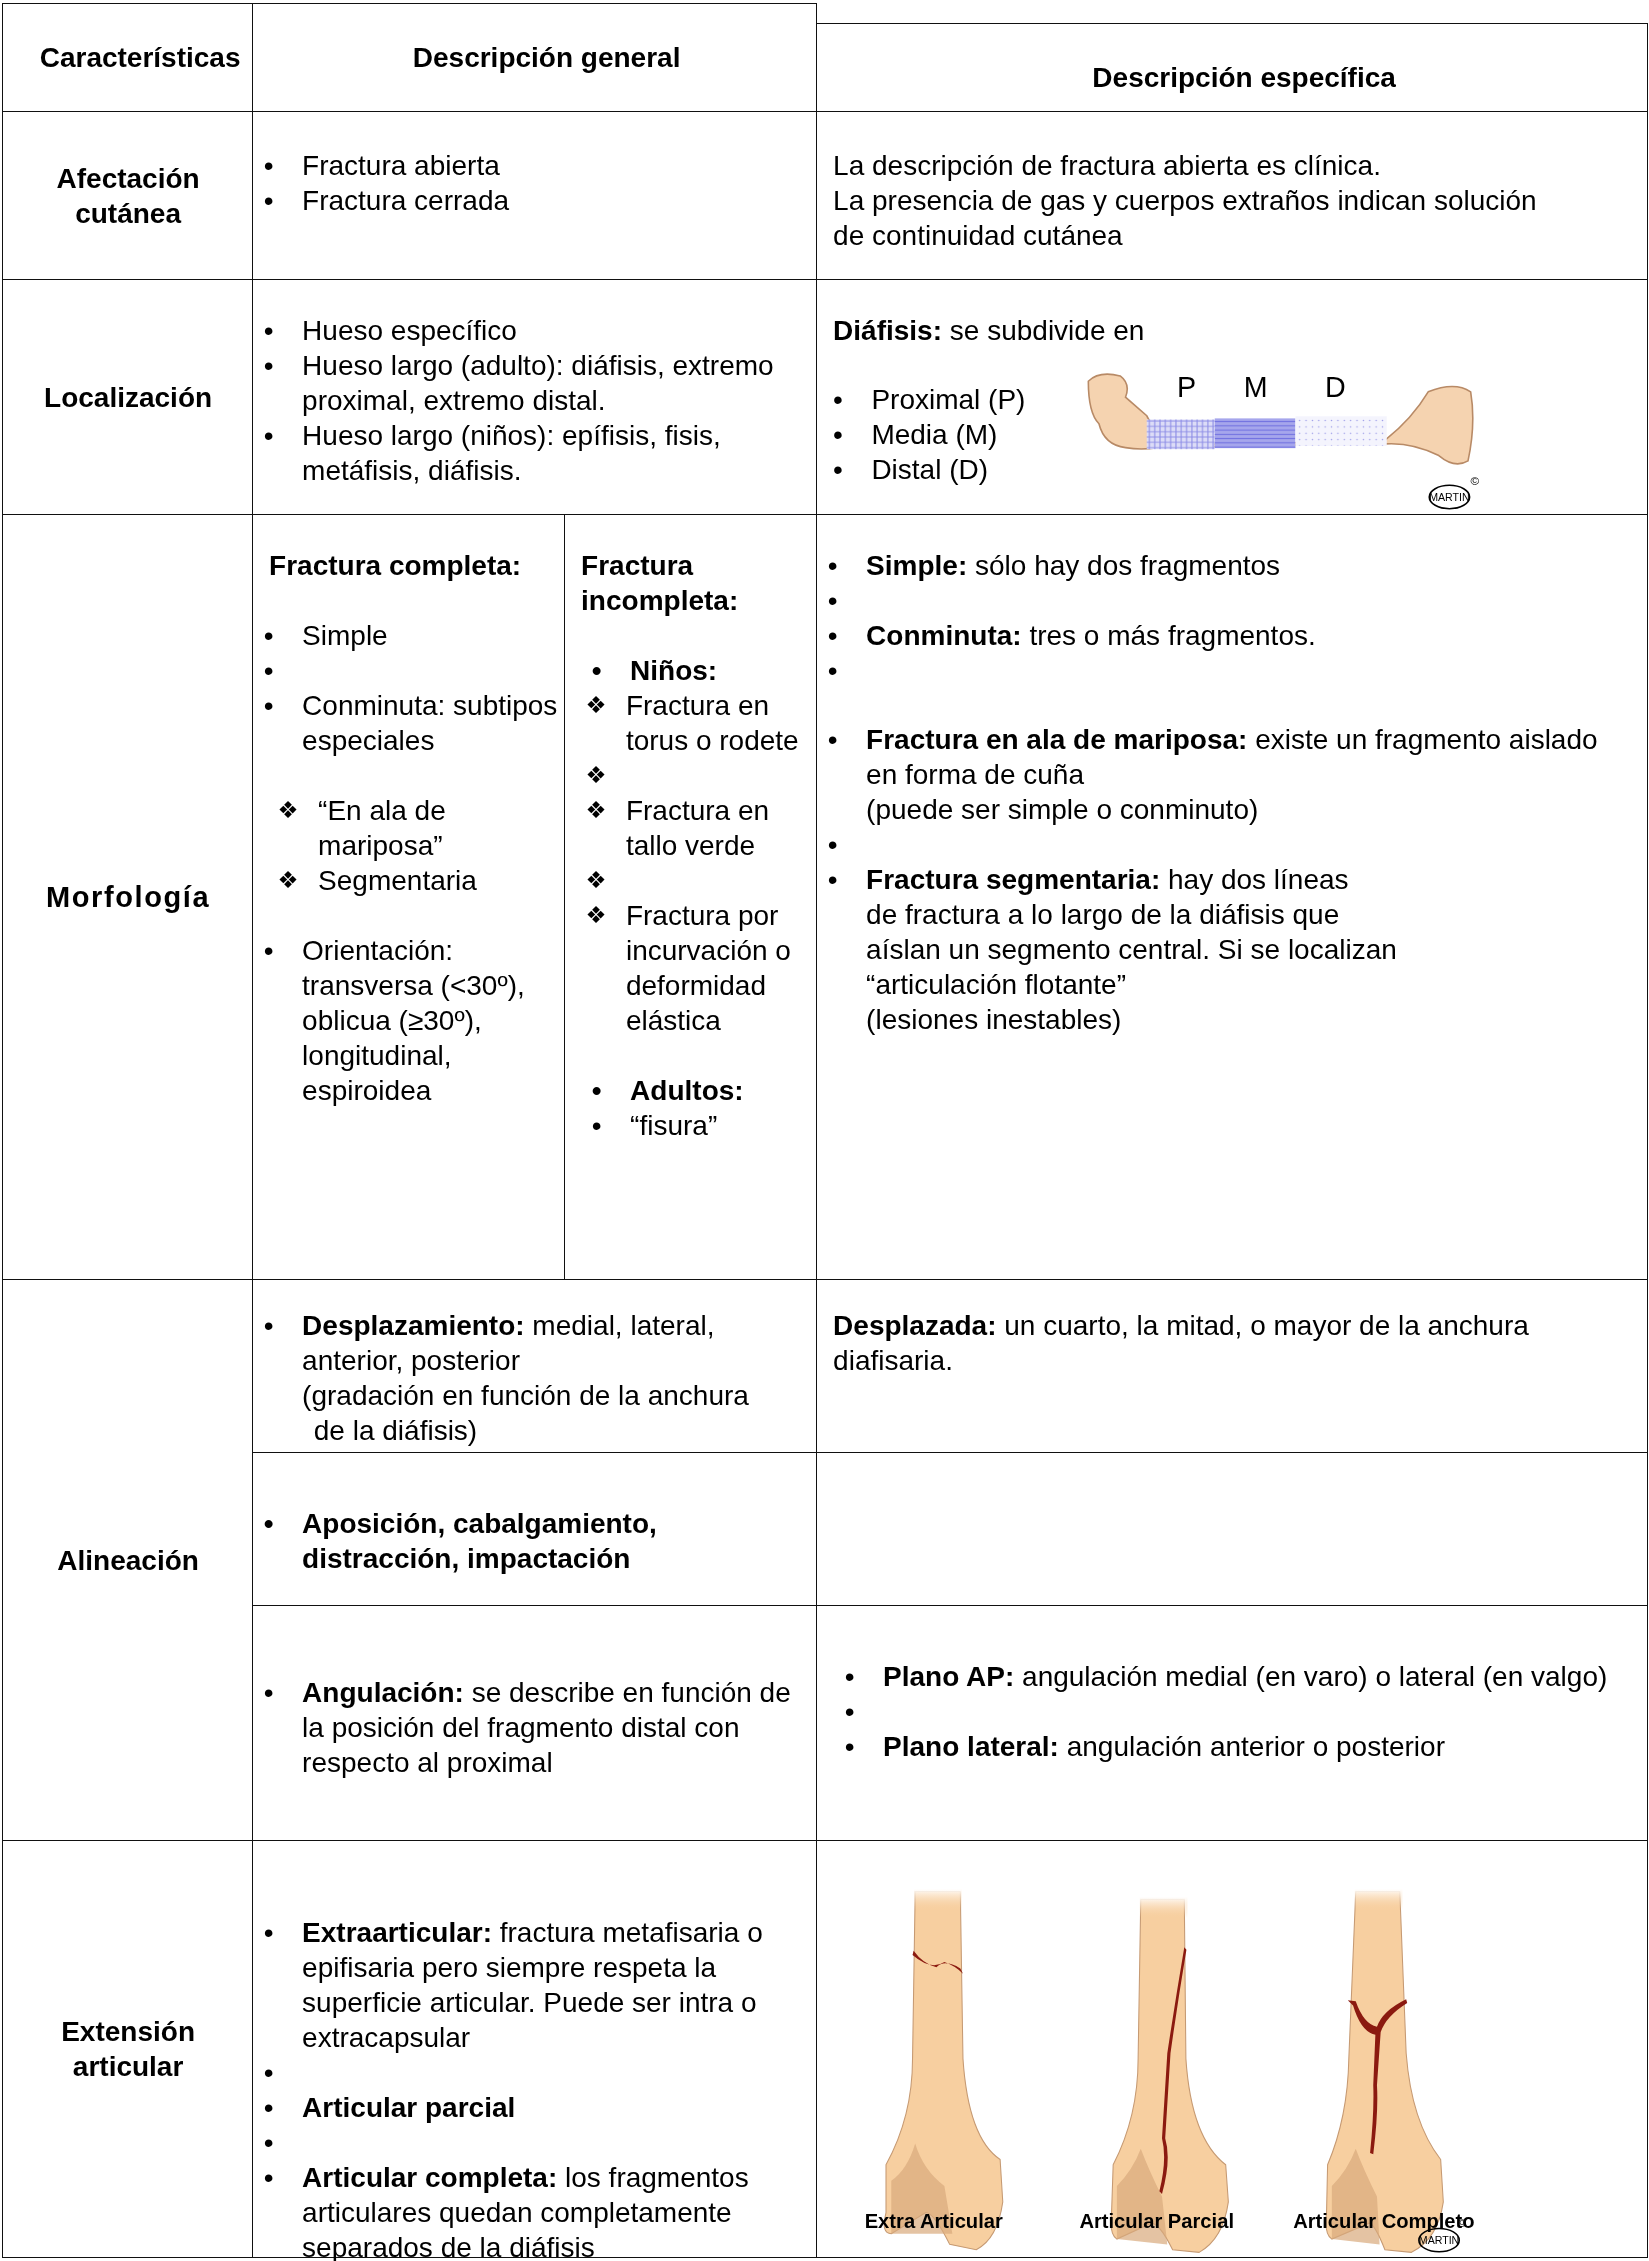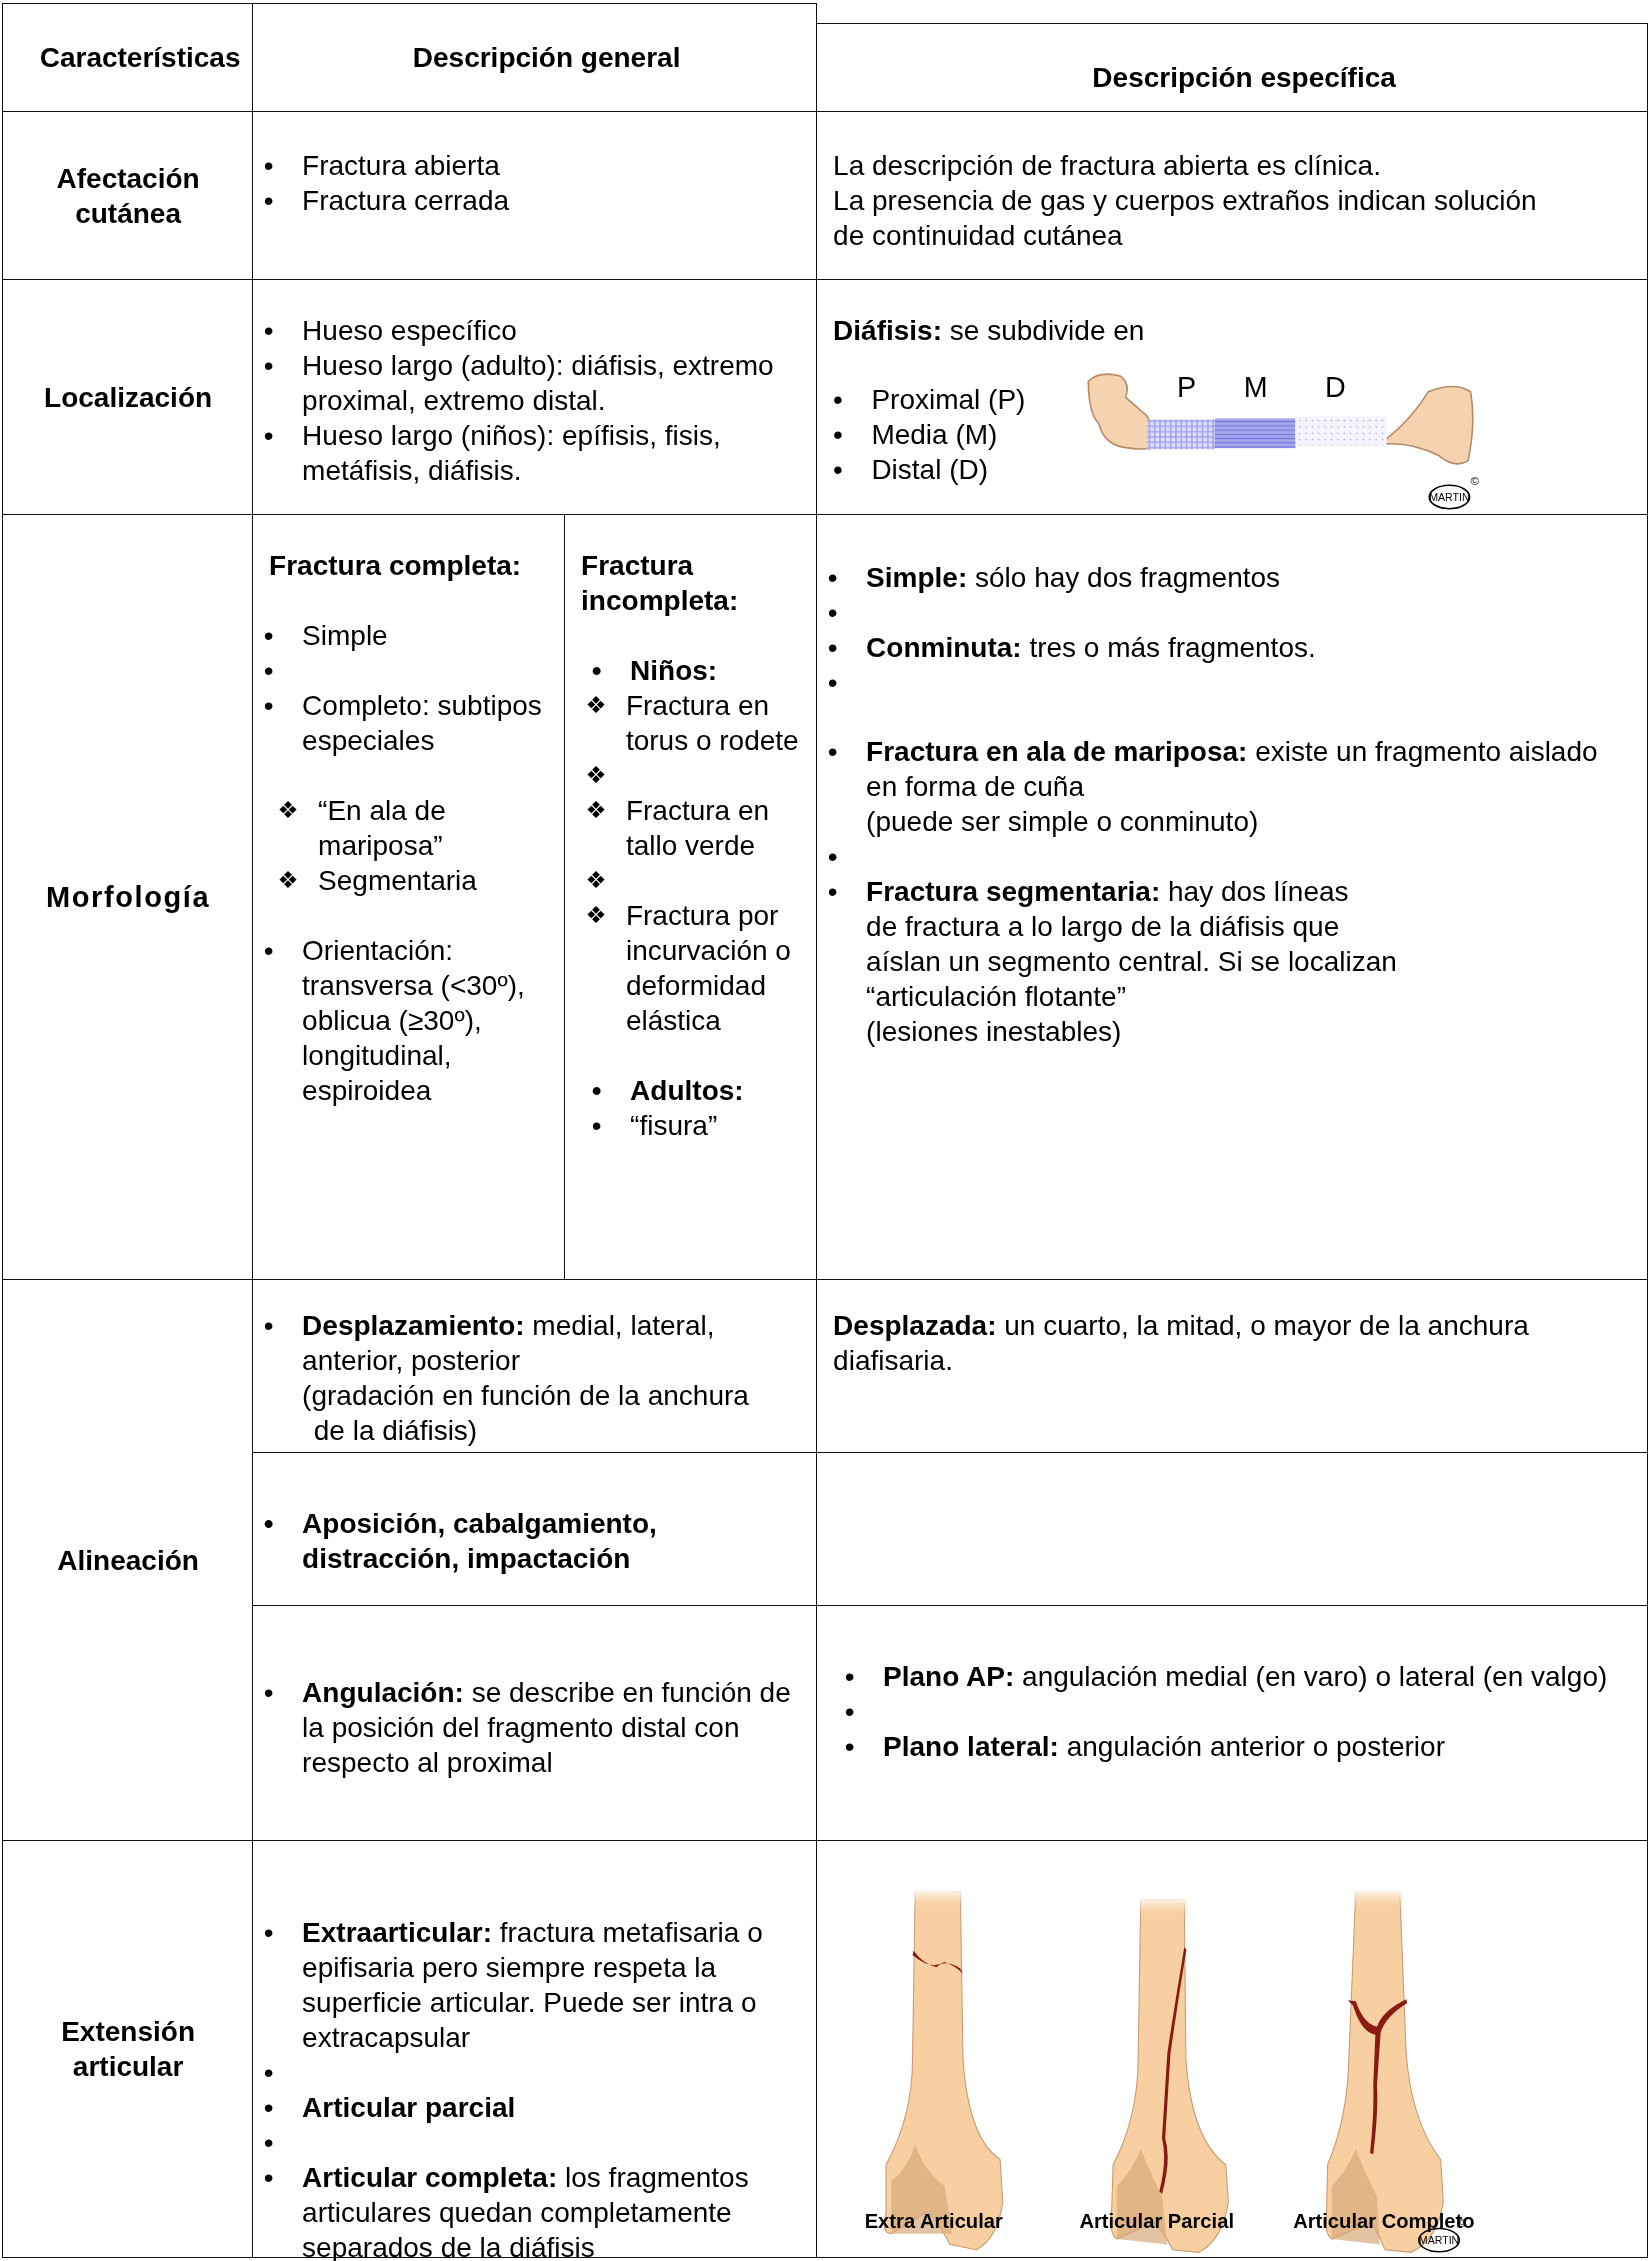--- a/index.html
+++ b/index.html
@@ -102,21 +102,21 @@
 
   <div class="cell rowlabel wide" style="left:0;top:511px;width:252px;height:766px;">
       <span>Morfología</span>
     </div>
   <div class="cell txt" style="left:250px;top:511px;width:313px;height:766px;padding-top:33px;padding-left:16px;">
     <div class="bold">Fractura completa:</div>
     <div class="gap"></div>
     <ul class="b" style="margin-left:-16px;">
       <li>Simple</li>
       <li class="gap" style="list-style:none;"></li>
-      <li>Completo: subtipos especiales</li>
+      <li>Conminuta: subtipos especiales</li>
     </ul>
     <div class="gap"></div>
     <ul class="d" style="margin-left:0;">
       <li>“En ala de mariposa”</li>
       <li>Segmentaria</li>
     </ul>
     <div class="gap"></div>
     <ul class="b" style="margin-left:-16px;">
       <li>Orientación: transversa (&lt;30º), oblicua (≥30º), longitudinal, espiroidea</li>
     </ul>
@@ -133,21 +133,21 @@
       <li>Fractura en tallo verde</li>
       <li class="gap" style="list-style:none;"></li>
       <li>Fractura por incurvación o deformidad elástica</li>
     </ul>
     <div class="gap"></div>
     <ul class="b" style="margin-left:0;">
       <li class="bold">Adultos:</li>
       <li style="list-style:none;"><span>“fisura”</span></li>
     </ul>
   </div>
-  <div class="cell txt" style="left:814px;top:511px;width:832px;height:766px;padding-top:45px;padding-right:16px;">
+  <div class="cell txt" style="left:814px;top:511px;width:832px;height:766px;padding-top:33px;padding-right:16px;">
     <ul class="b specific-list">
       <li><span class="bold">Simple:</span><span> sólo hay dos fragmentos</span></li>
       <li class="gap" style="list-style:none;"></li>
       <li><span class="bold">Conminuta:</span><span> tres o más fragmentos.</span></li>
       <li class="gap" style="list-style:none;height:69px;"></li>
       <li><span class="bold">Fractura en ala de mariposa:</span><span> existe un fragmento aislado en forma de cuña</span><br><span>(puede ser simple o conminuto)</span></li>
       <li class="gap" style="list-style:none;"></li>
       <li><span class="bold">Fractura segmentaria:</span><span> hay dos líneas</span>
         <div>de fractura a lo largo de la diáfisis que</div>
         <div>aíslan un segmento central. Si se localizan</div>

